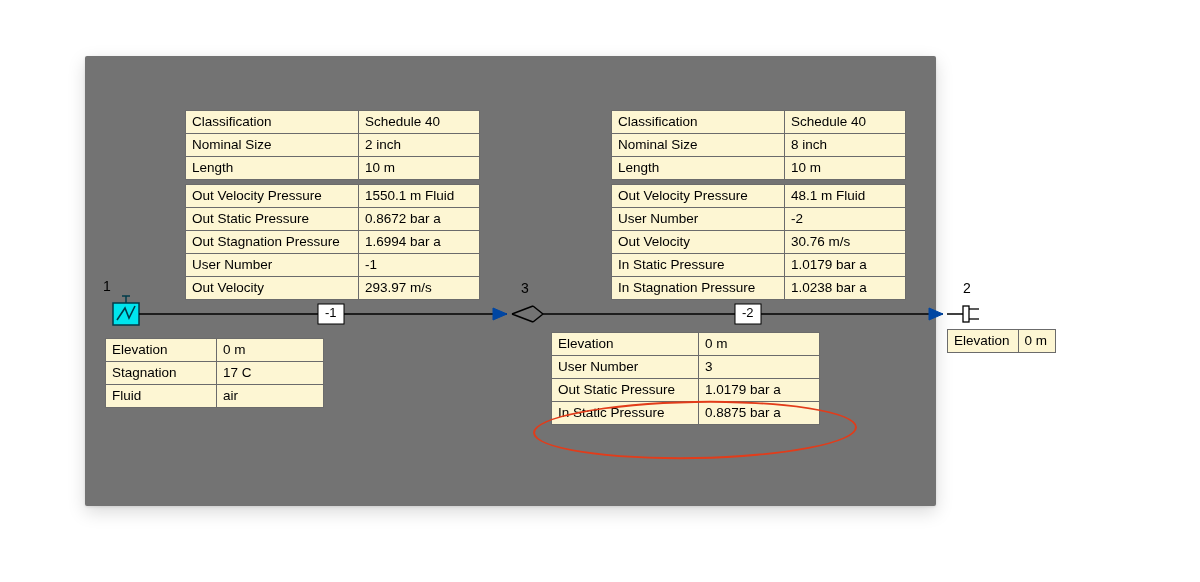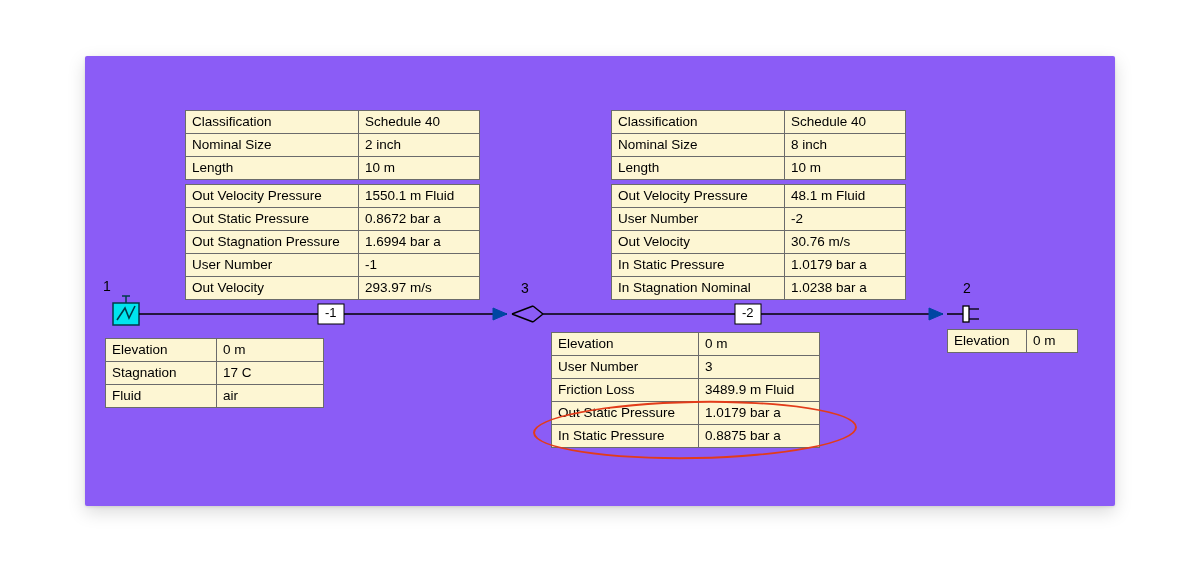--- a/index.html
+++ b/index.html
@@ -9,23 +9,23 @@
     height: 582px;
     background: #ffffff;
     font-family: "Segoe UI", Arial, sans-serif;
     font-size: 14px;
     color: #000;
   }
   .card {
     position: absolute;
     left: 85px;
     top: 56px;
-    width: 1030px;
+    width: 851px;
     height: 450px;
-    background: #8b5cf6;
+    background: #737373;
     box-shadow: 0 6px 18px rgba(0,0,0,0.15), 0 1px 3px rgba(0,0,0,0.10);
     border-radius: 2px;
   }
   .tbl {
     position: absolute;
     border-collapse: collapse;
     background: #fdf6d3;
   }
   .tbl td {
     border: 1px solid #6b6b6b;
@@ -128,21 +128,21 @@
     </tr>
     <tr>
       <td>Out Velocity</td>
       <td>30.76 m/s</td>
     </tr>
     <tr>
       <td>In Static Pressure</td>
       <td>1.0179 bar a</td>
     </tr>
     <tr>
-      <td>In Stagnation Nominal</td>
+      <td>In Stagnation Pressure</td>
       <td>1.0238 bar a</td>
     </tr>
   </tbody>
     </table>
 
   <div class="node-label" style="left:18px; top:222px;">1</div>
   <div class="node-label" style="left:436px; top:224px;">3</div>
   <div class="node-label" style="left:878px; top:224px;">2</div>
 
   <svg class="diagram" width="1030" height="450">
@@ -208,24 +208,20 @@
     <tbody>
         <tr>
       <td style="width:132px;">Elevation</td>
       <td style="width:106px;">0 m</td>
     </tr>
     <tr>
       <td>User Number</td>
       <td>3</td>
     </tr>
     <tr>
-      <td>Friction Loss</td>
-      <td>3489.9 m Fluid</td>
-    </tr>
-    <tr>
       <td>Out Static Pressure</td>
       <td>1.0179 bar a</td>
     </tr>
     <tr>
       <td>In Static Pressure</td>
       <td>0.8875 bar a</td>
     </tr>
   </tbody>
     </table>
 

